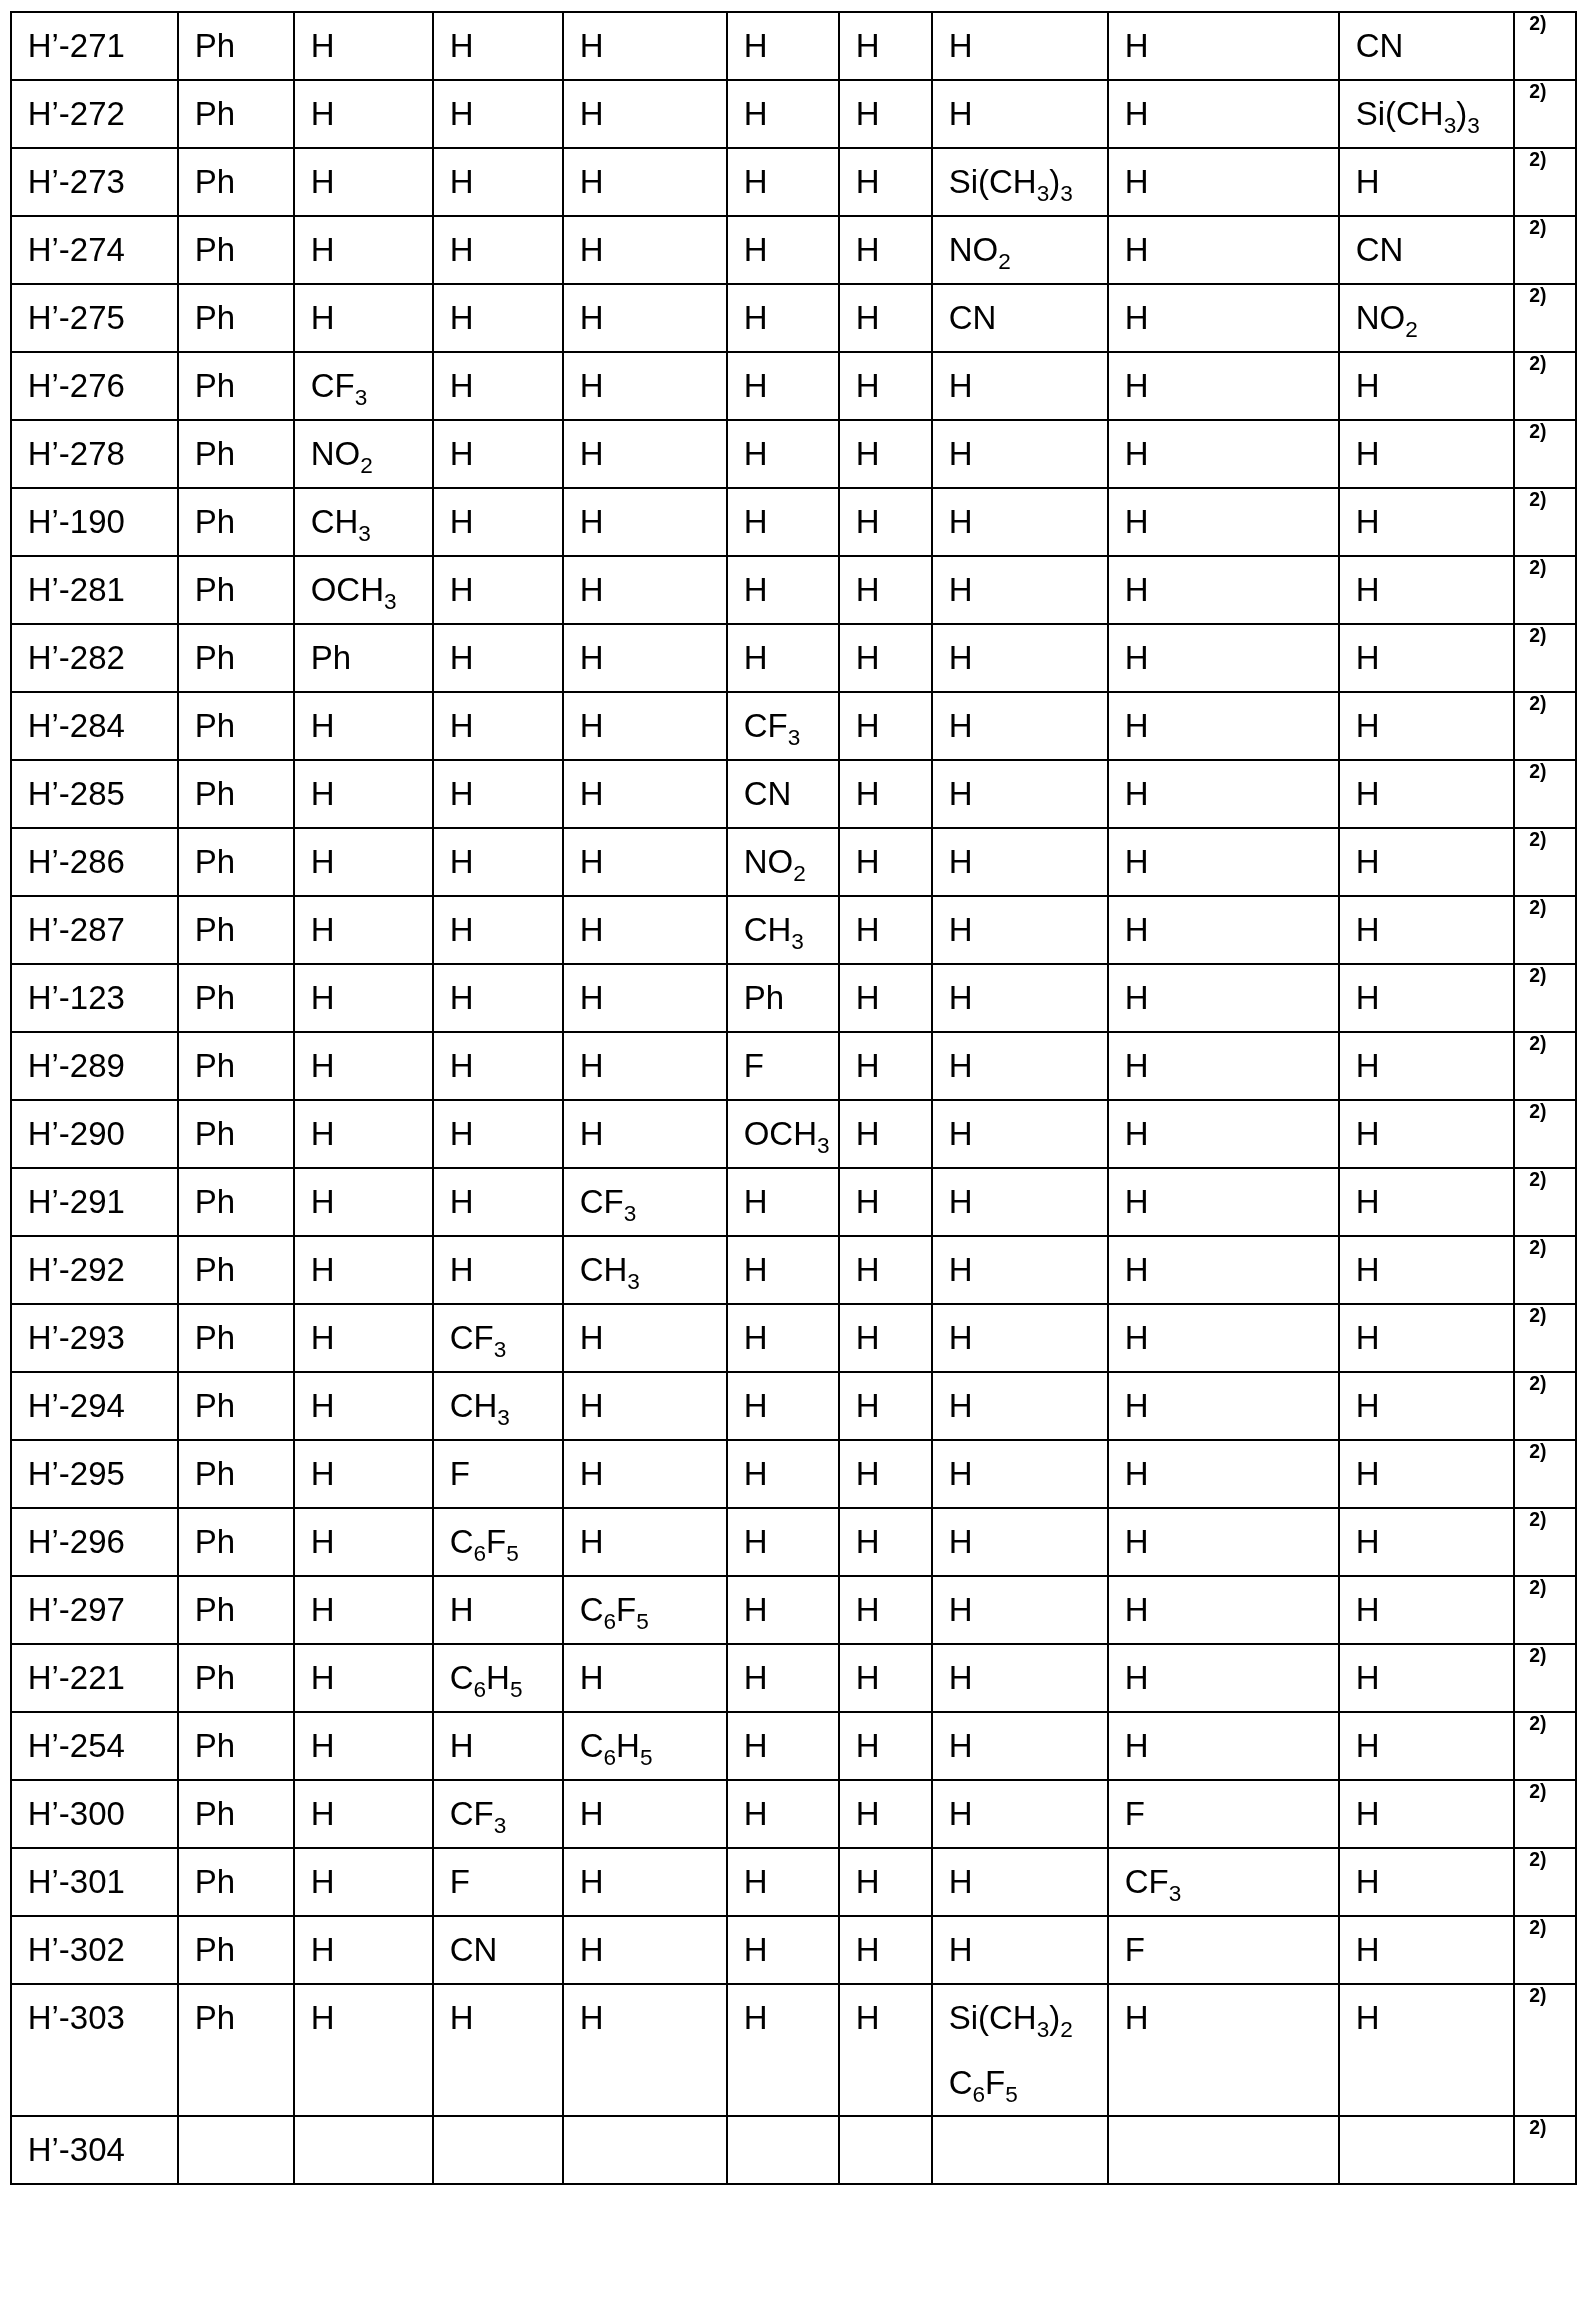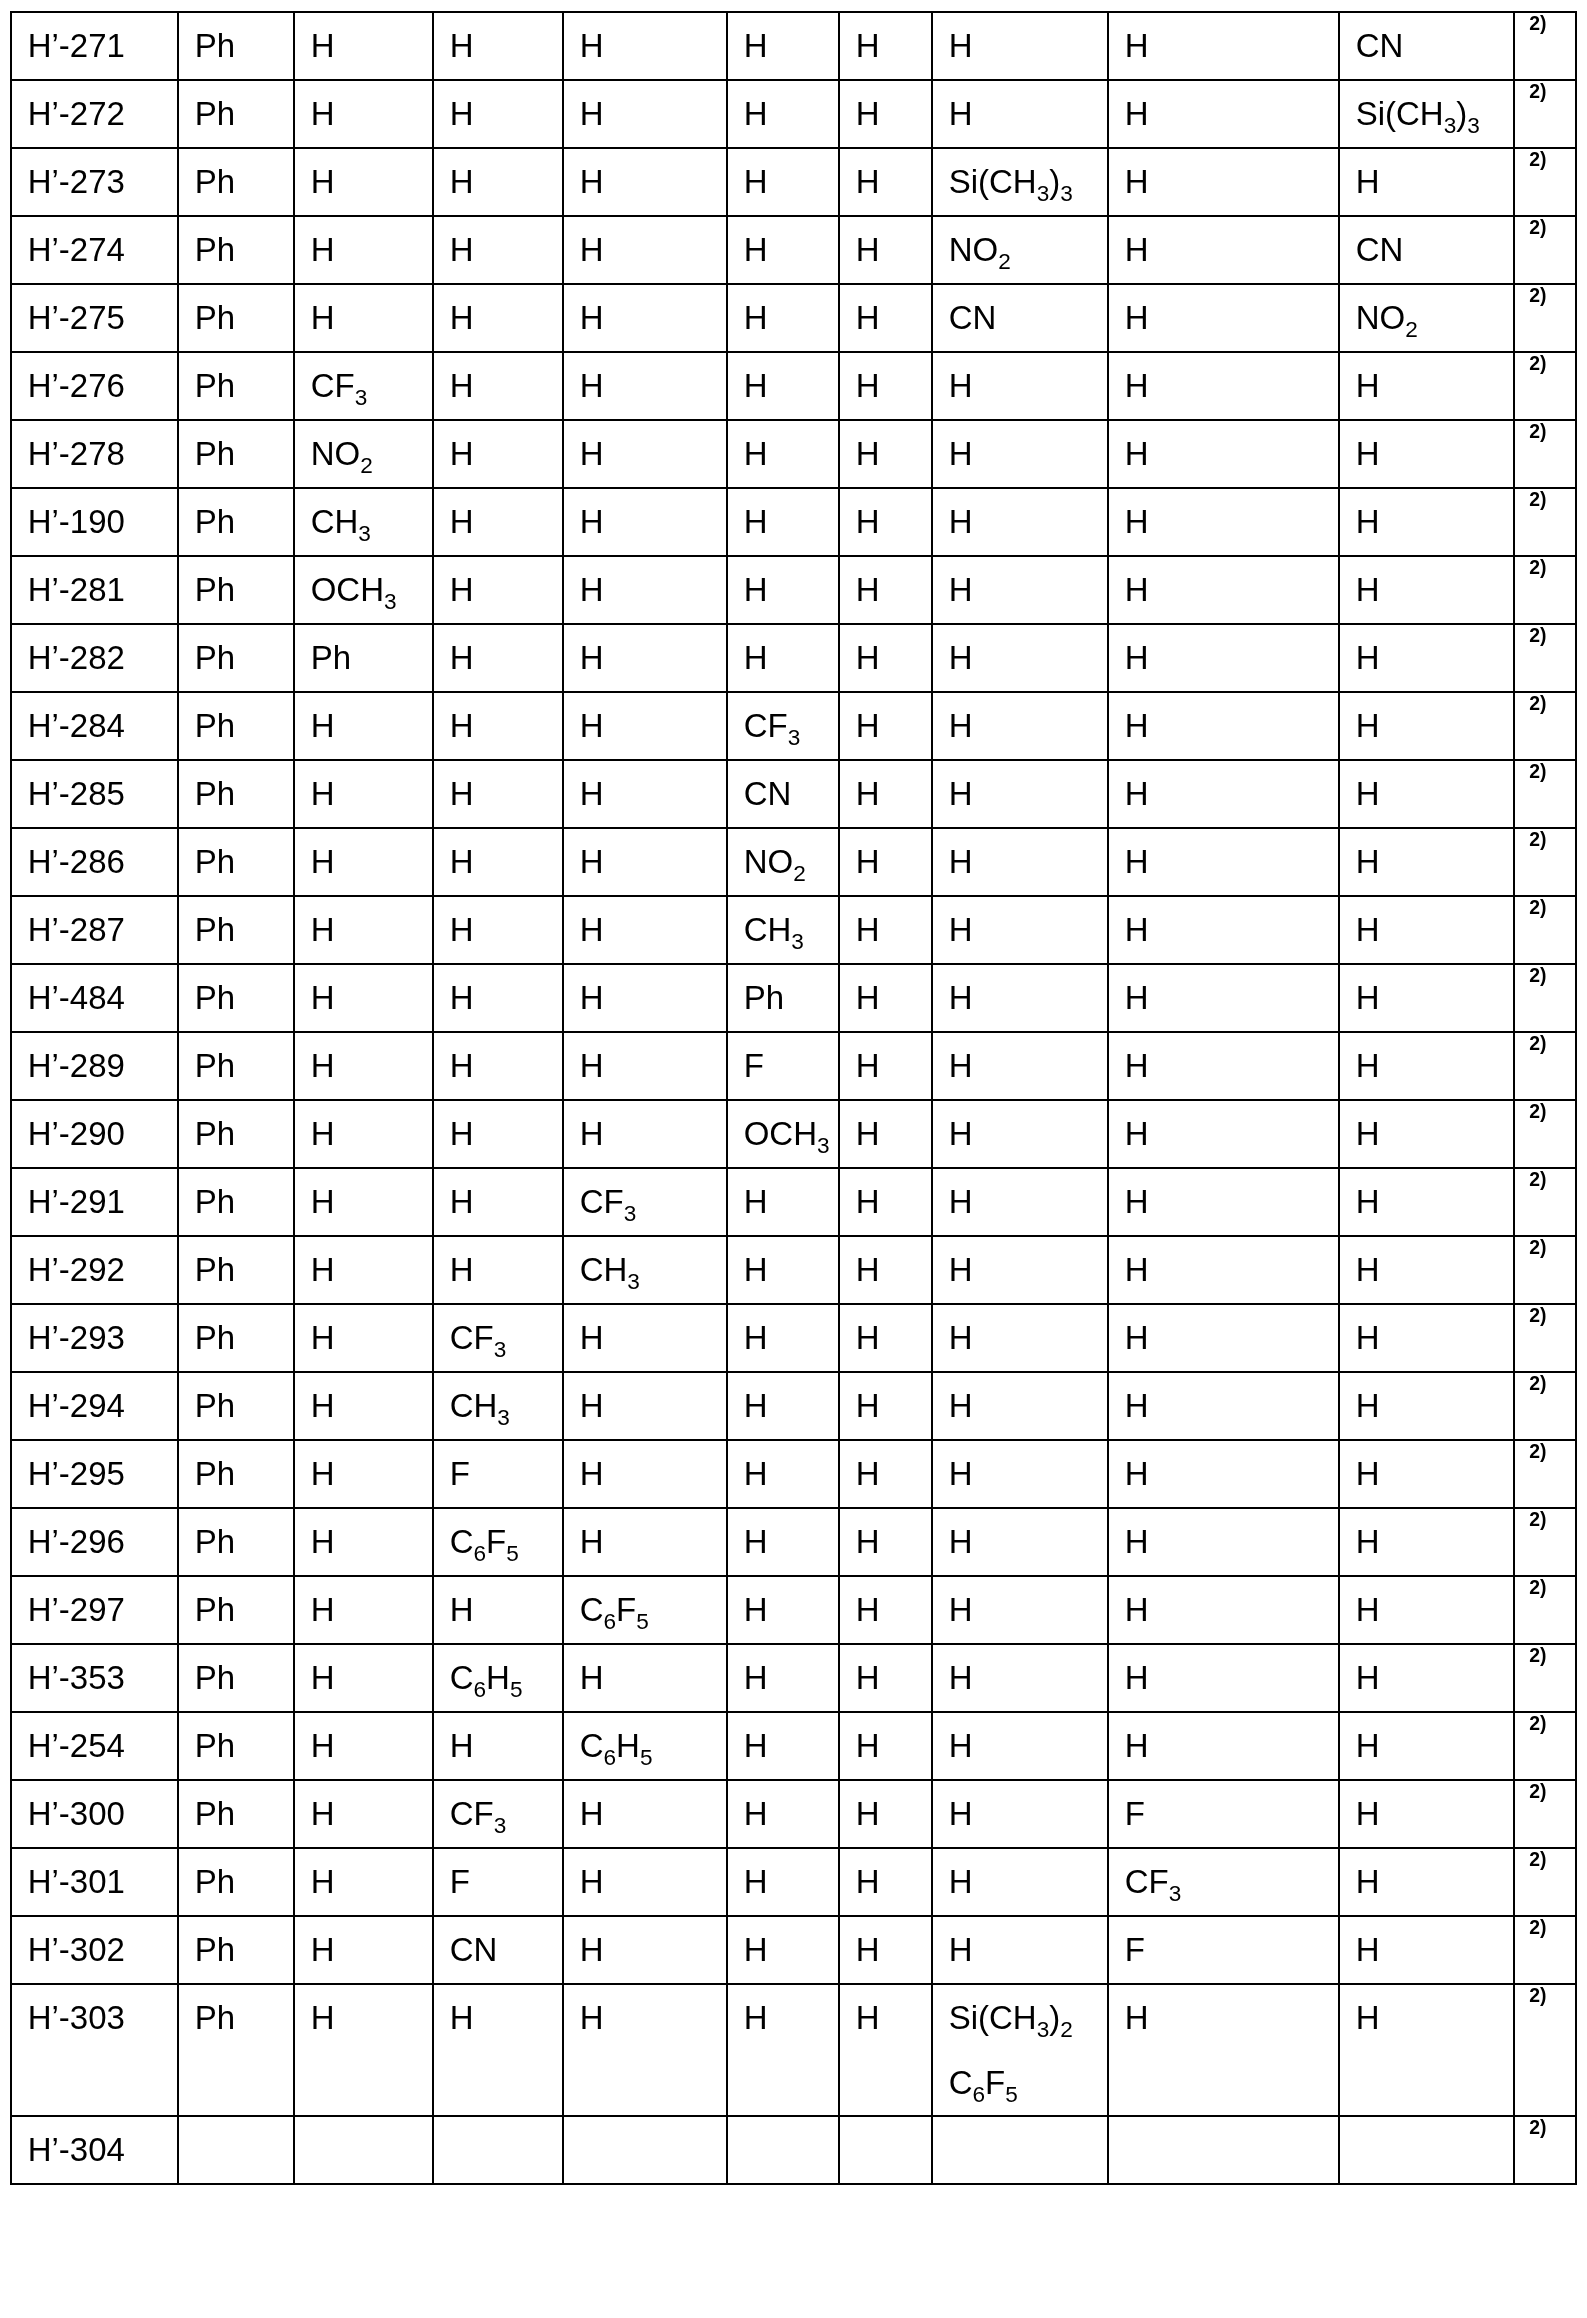--- a/index.html
+++ b/index.html
@@ -222,21 +222,21 @@
         <td><span>H</span></td>
         <td><span>H</span></td>
         <td><span>CH<span class="sub">3</span></span></td>
         <td><span>H</span></td>
         <td><span>H</span></td>
         <td><span>H</span></td>
         <td><span>H</span></td>
         <td class="note">2)</td>
       </tr>
       <tr>
-        <td>H’-484</td>
+        <td>H’-123</td>
         <td><span>Ph</span></td>
         <td><span>H</span></td>
         <td><span>H</span></td>
         <td><span>H</span></td>
         <td><span>Ph</span></td>
         <td><span>H</span></td>
         <td><span>H</span></td>
         <td><span>H</span></td>
         <td><span>H</span></td>
         <td class="note">2)</td>
@@ -352,21 +352,21 @@
         <td><span>H</span></td>
         <td><span>C<span class="sub">6</span>F<span class="sub">5</span></span></td>
         <td><span>H</span></td>
         <td><span>H</span></td>
         <td><span>H</span></td>
         <td><span>H</span></td>
         <td><span>H</span></td>
         <td class="note">2)</td>
       </tr>
       <tr>
-        <td>H’-353</td>
+        <td>H’-221</td>
         <td><span>Ph</span></td>
         <td><span>H</span></td>
         <td><span>C<span class="sub">6</span>H<span class="sub">5</span></span></td>
         <td><span>H</span></td>
         <td><span>H</span></td>
         <td><span>H</span></td>
         <td><span>H</span></td>
         <td><span>H</span></td>
         <td><span>H</span></td>
         <td class="note">2)</td>

